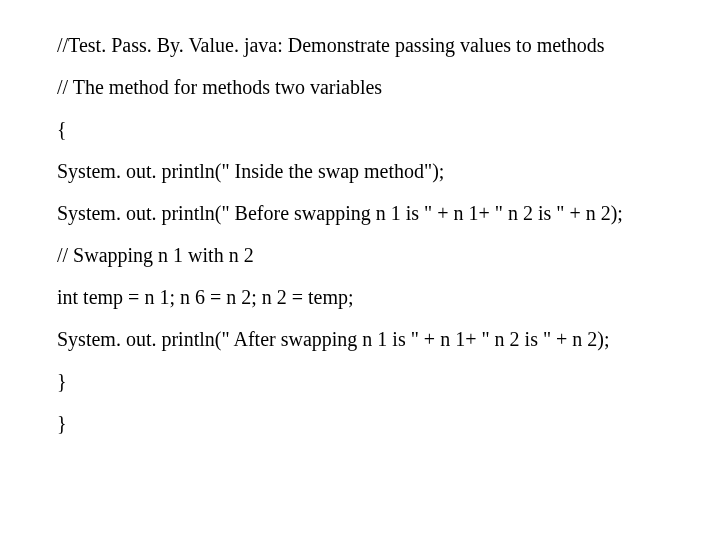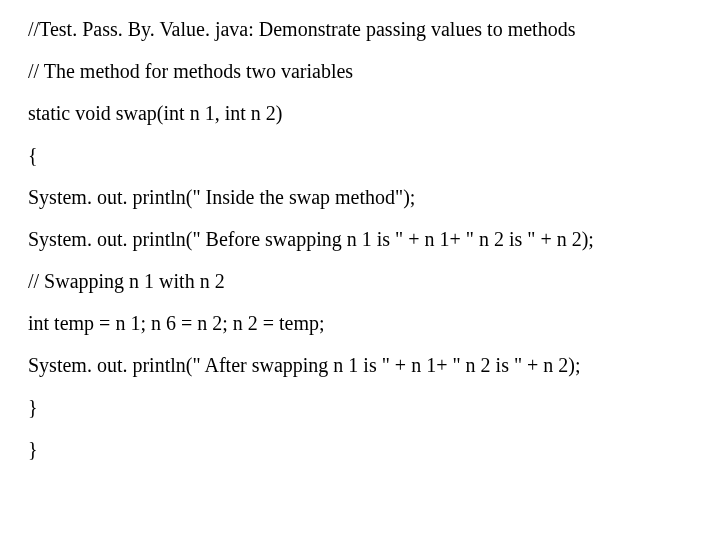--- a/index.html
+++ b/index.html
@@ -7,37 +7,37 @@
       padding: 0;
       width: 720px;
       height: 540px;
       background: #ffffff;
       font-family: "Times New Roman", Times, serif;
       font-size: 20px;
       color: #000000;
       overflow: hidden;
     }
     .content {
-      padding: 16px 28px;
+      padding: 32px 28px;
+      margin-left: 29px;
     }
     .line {
       margin-bottom: 16px;
       line-height: 1.3;
     }
     .line:last-child {
       margin-bottom: 0;
     }
   </style>
 </head>
 <body>
 
 <div class="content">
   <div class="line">//Test. Pass. By. Value. java: Demonstrate passing values to methods</div>
   <div class="line">// The method for methods two variables</div>
-  <div class="line">static void swap(int n 1, int n 2)</div>
   <div class="line">{</div>
   <div class="line">System. out. println(" Inside the swap method");</div>
   <div class="line">System. out. println(" Before swapping n 1 is " + n 1+ " n 2 is " + n 2);</div>
   <div class="line">// Swapping n 1 with n 2</div>
   <div class="line">int temp = n 1; n 6 = n 2;  n 2 = temp;</div>
   <div class="line">System. out. println(" After swapping n 1 is " + n 1+ " n 2 is " + n 2);</div>
   <div class="line">}</div>
   <div class="line">}</div>
 </div>
 

